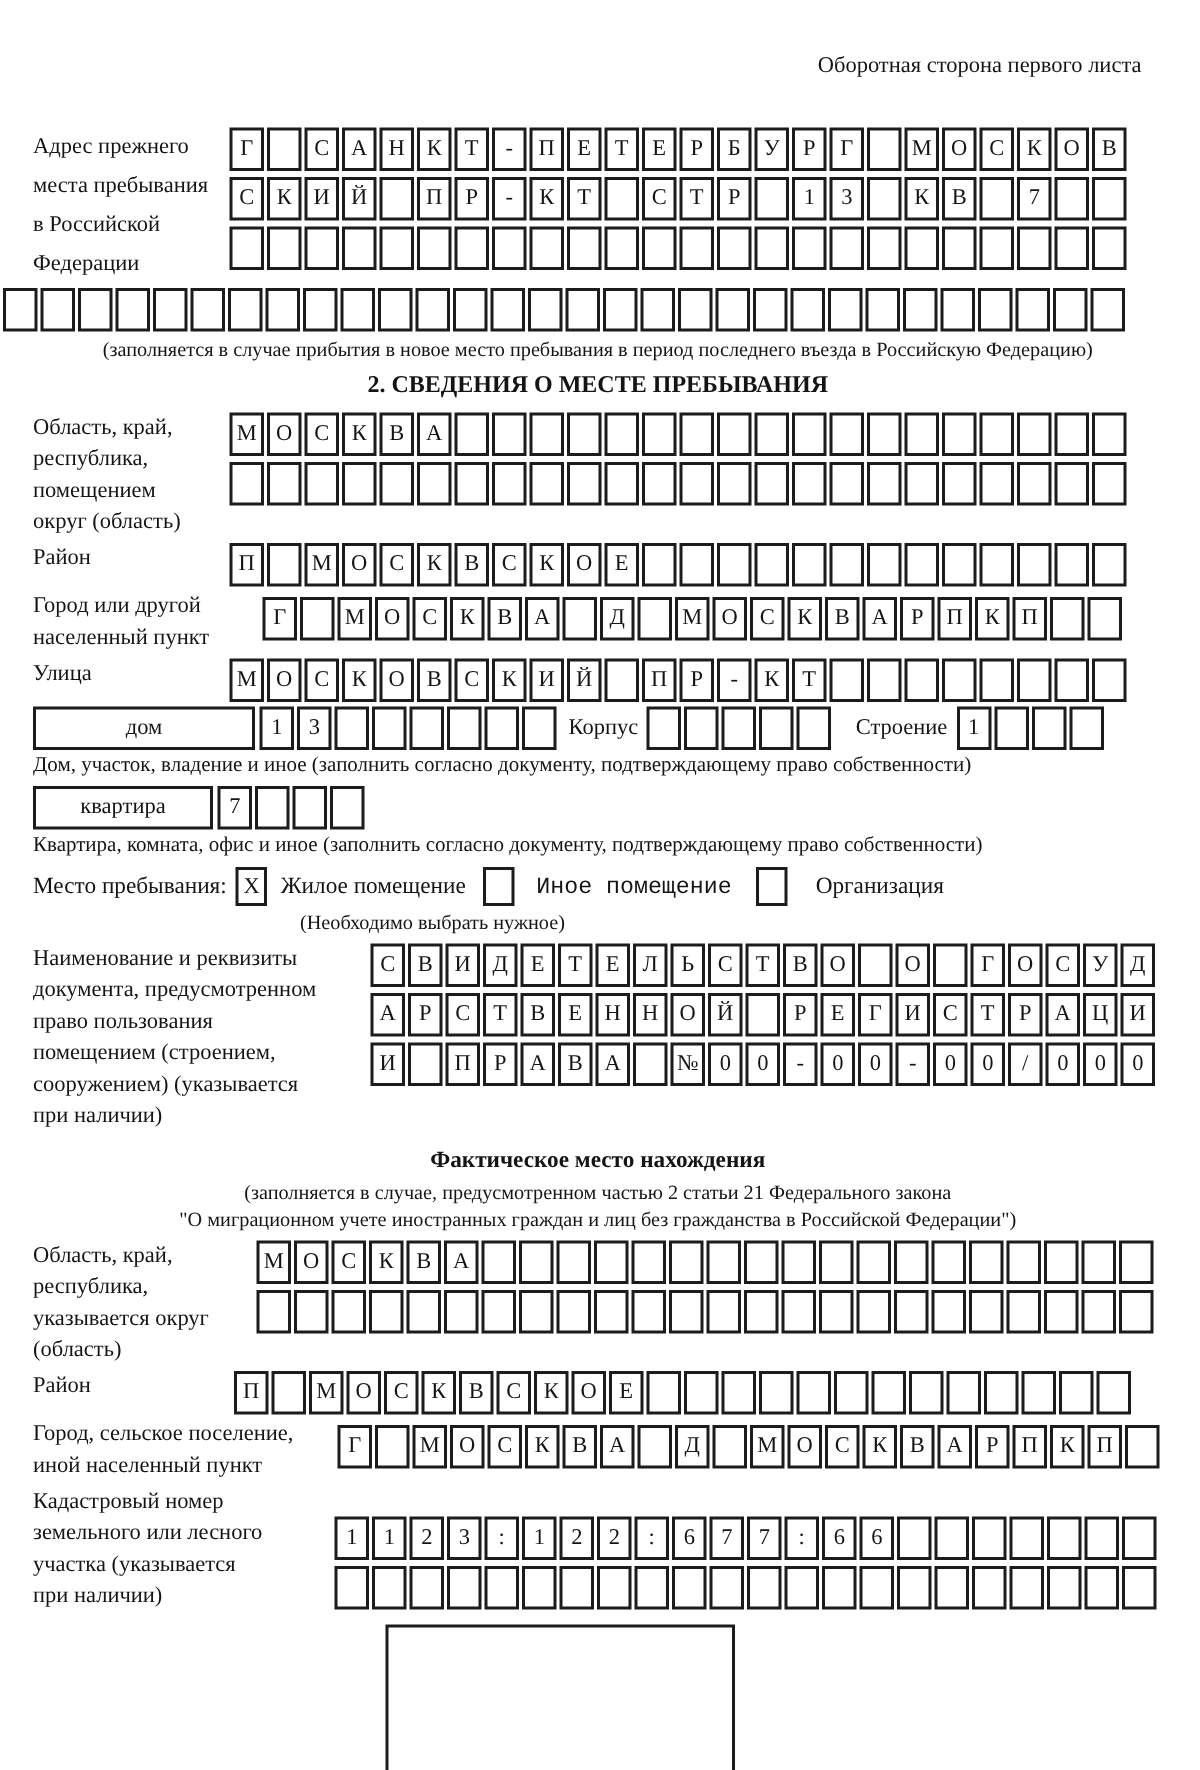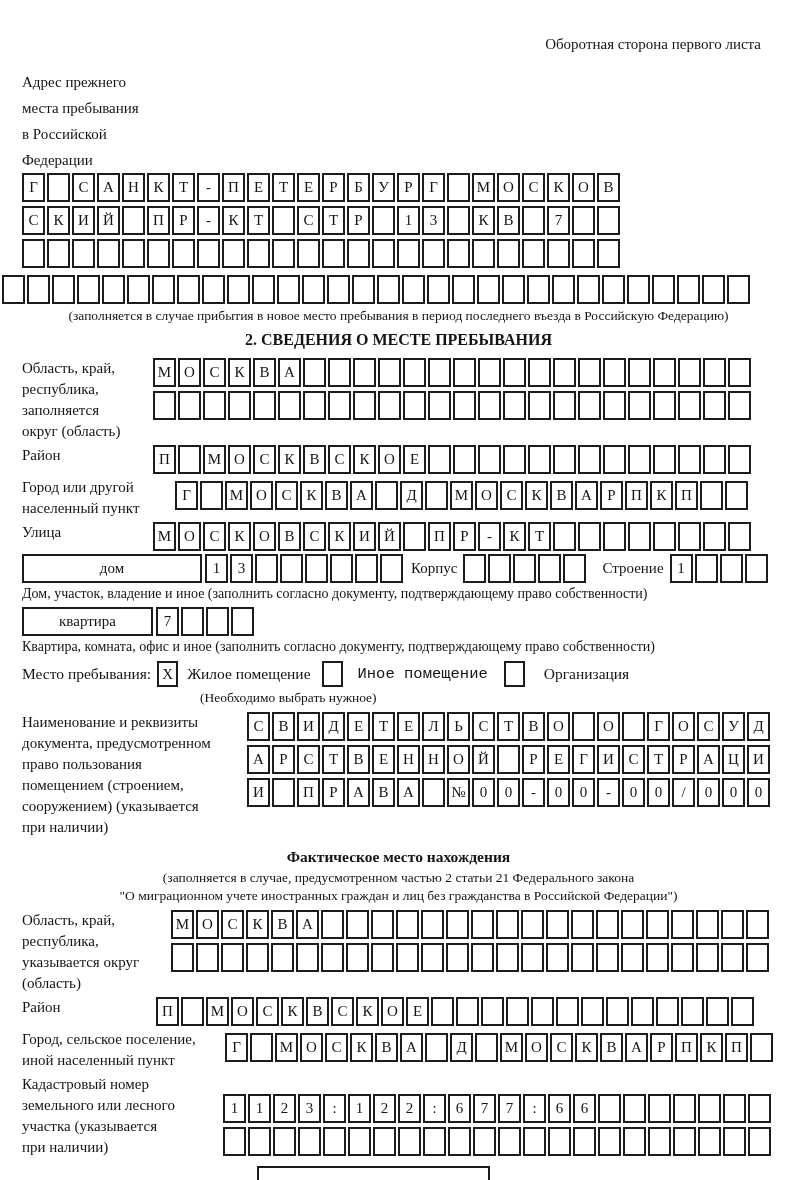--- a/index.html
+++ b/index.html
@@ -22,43 +22,43 @@
 
   .fullrow{margin-left:-20px;margin-top:1px;}
   .note{text-align:center;font-size:13.5px;margin:4px 0 2px;}
   .sec-title{text-align:center;font-weight:bold;font-size:16px;margin:7px 0 9px;}
   .sub-title{text-align:center;font-weight:bold;font-size:15.5px;margin:10px 0 4px;}
   .caption{font-size:14px;margin:3px 0 5px;}
 
   .house-row{display:flex;align-items:flex-start;margin-bottom:2px;}
   .wide-box{box-sizing:border-box;height:29px;border:2px solid #1c1c1c;text-align:center;
             font-size:15px;line-height:25px;flex:0 0 auto;margin-right:3px;}
-  .box-dom{width:180px;}
-  .box-kv{width:131px;}
+  .box-dom{width:148px;}
+  .box-kv{width:120px;}
   .inline-label{font-size:15px;line-height:29px;flex:0 0 auto;}
   .ml6{margin-left:6px;margin-right:6px;} .ml14{margin-left:14px;margin-right:6px;}
 
   .stay-row{display:flex;align-items:center;margin-top:6px;font-size:15.5px;}
   .checkbox{flex:0 0 auto;width:17px;height:22px;border:2px solid #1c1c1c;text-align:center;
             font-size:15px;line-height:22px;}
   .cb1{margin-left:6px;} .lb1{margin-left:9px;} .cb2{margin-left:11px;} .lb2{margin-left:15px;font-family:Liberation Mono, monospace;}
   .cb3{margin-left:16px;} .lb3{margin-left:19px;}
   .stay-note{font-size:13.5px;margin:3px 0 6px 178px;}
 
   .stamp-box{box-sizing:border-box;width:233px;height:172px;border:2px solid #1c1c1c;
              margin-left:235px;margin-top:6px;}
 </style>
 </head>
 <body>
 
 <div class="page">
 
   <div class="header-note">Оборотная сторона первого листа</div>
 
-  <div class="frow" style="margin-top:16px;flex-direction:column;">
+  <div class="frow" style="margin-top:32px;">
     <div class="flabel w131 lh26">
         <div>Адрес прежнего</div>
         <div>места пребывания</div>
         <div>в Российской</div>
         <div>Федерации</div>
       </div>
     <div class="grid">
       <div class="cells">
           <span class="cell">Г</span>
           <span class="cell"></span>
@@ -172,21 +172,21 @@
       <span class="cell"></span>
     </div>
   <div class="note">(заполняется в случае прибытия в новое место пребывания в период последнего въезда в Российскую Федерацию)</div>
 
   <div class="sec-title">2. СВЕДЕНИЯ О МЕСТЕ ПРЕБЫВАНИЯ</div>
 
   <div class="frow">
     <div class="flabel w131">
         <div>Область, край,</div>
         <div>республика,</div>
-        <div>заполняется</div>
+        <div>помещением</div>
         <div>округ (область)</div>
       </div>
     <div class="grid">
       <div class="cells">
           <span class="cell">М</span>
           <span class="cell">О</span>
           <span class="cell">С</span>
           <span class="cell">К</span>
           <span class="cell">В</span>
           <span class="cell">А</span>

